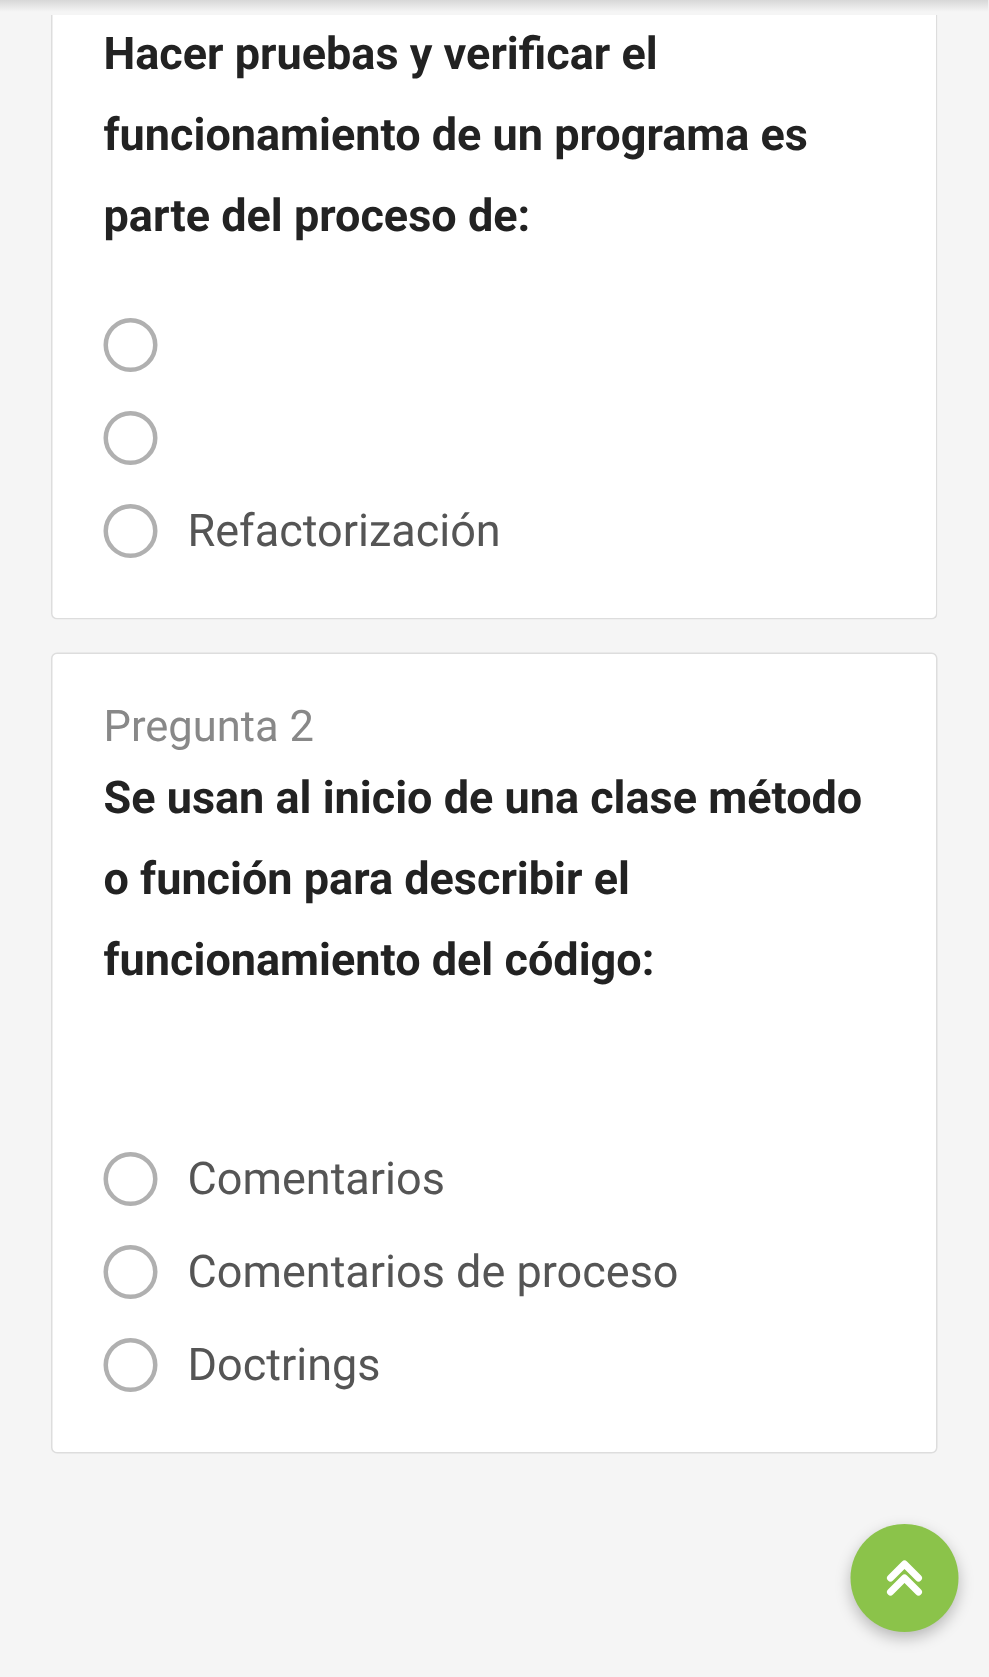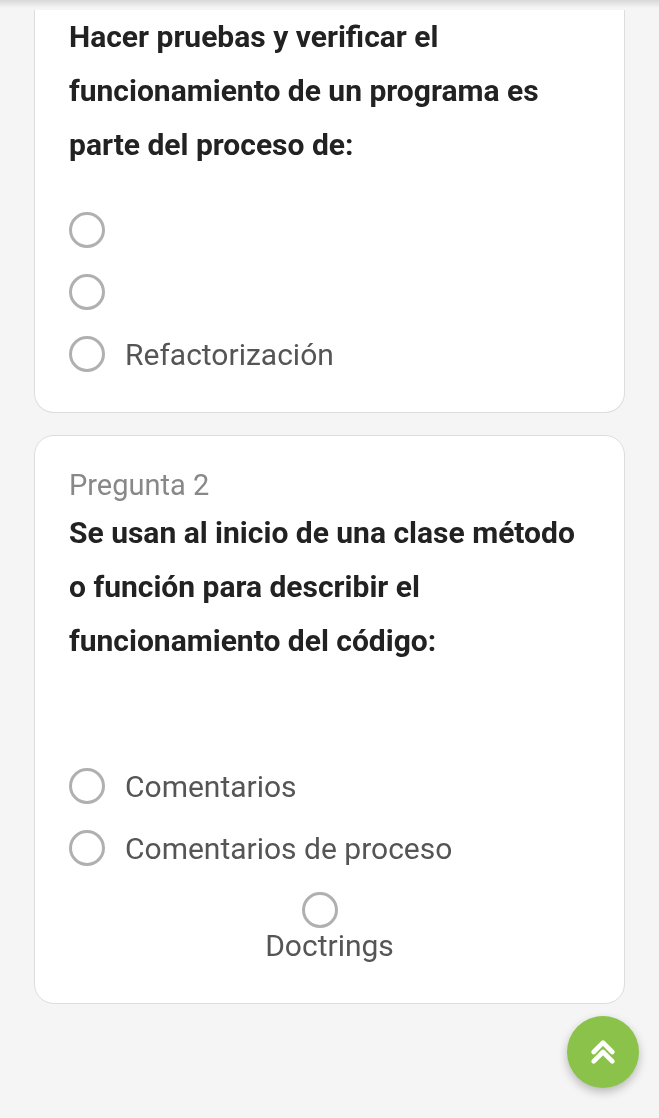--- a/index.html
+++ b/index.html
@@ -11,21 +11,21 @@
       font-family: -apple-system, BlinkMacSystemFont, "Segoe UI", Roboto, "Open Sans", sans-serif;
       background: #f5f5f5;
       width: 659px;
       height: 1118px;
       overflow: hidden;
       position: relative;
     }
     .question-card {
       background: #ffffff;
       border: 1px solid #ddd;
-      border-radius: 20px;
+      border-radius: 4px;
       margin: 0 34px 22px 34px;
       padding: 32px 34px 40px 34px;
     }
     .question-label {
       color: #888;
       font-size: 29px;
       font-weight: 400;
       margin-bottom: 4px;
     }
     .question-text {
@@ -125,21 +125,21 @@
   <div class="question-text q2-text">Se usan al inicio de una clase método o función para describir el funcionamiento del código:</div>
 
   <div class="option-row">
     <div class="radio-circle"></div>
     <div class="option-text">Comentarios</div>
   </div>
   <div class="option-row">
     <div class="radio-circle"></div>
     <div class="option-text">Comentarios de proceso</div>
   </div>
-  <div class="option-row" style="margin-bottom:0;flex-direction:column;">
+  <div class="option-row" style="margin-bottom:0;">
     <div class="radio-circle"></div>
     <div class="option-text">Doctrings</div>
   </div>
 </div>
 
 <div class="scroll-fab">
   <svg viewBox="0 0 24 24">
     <polyline points="5,12 12,5 19,12"></polyline>
     <polyline points="5,19 12,12 19,19"></polyline>
   </svg>

